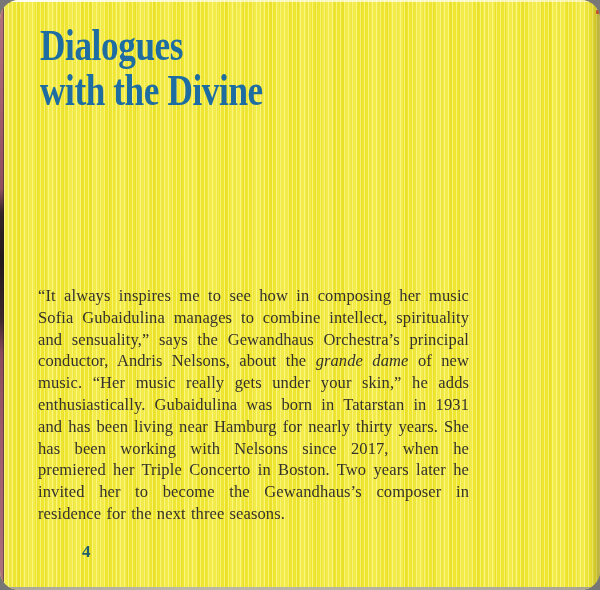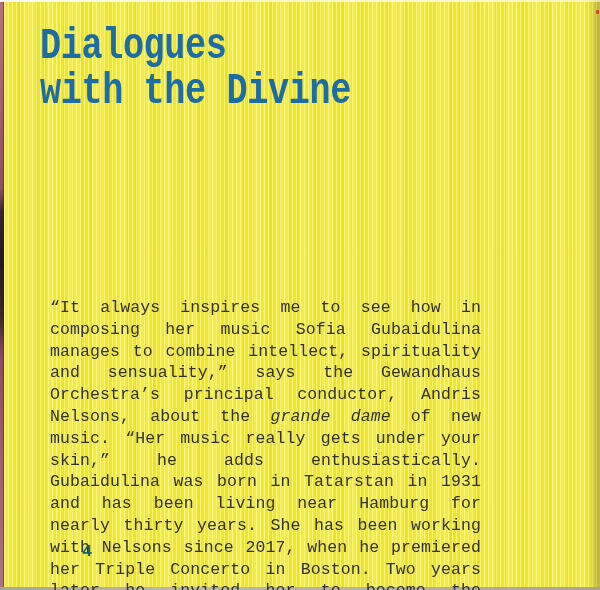--- a/index.html
+++ b/index.html
@@ -12,21 +12,22 @@
     background-image:
       repeating-linear-gradient(90deg,
         rgba(255,255,170,0.55) 0px, rgba(255,255,170,0.55) 1px,
         rgba(0,0,0,0) 1px, rgba(0,0,0,0) 4px),
       repeating-linear-gradient(90deg,
         rgba(210,196,0,0.16) 0px, rgba(210,196,0,0.16) 2px,
         rgba(0,0,0,0) 2px, rgba(0,0,0,0) 9px),
       repeating-linear-gradient(90deg,
         rgba(255,255,255,0.10) 0px, rgba(255,255,255,0.10) 12px,
         rgba(214,203,18,0.12) 12px, rgba(214,203,18,0.12) 23px);
-    font-family: Liberation Mono, monospace;
+    font-family: Liberation Serif, serif;
+    border-radius: 19px;
   }
 
   
   .left-strip {
     position: absolute; left: 0; top: 0; width: 4px; height: 590px;
     background: linear-gradient(180deg,
       #b3747f 0%, #a25f6d 18%, #8e505f 32%,
       #35252a 36%, #231a1c 44%, #3d282d 54%,
       #8a4c5c 60%, #9d5c6b 74%, #a66774 88%, #ad7580 100%);
     box-shadow: inset -1px 0 0 rgba(40,25,25,0.45);
@@ -63,21 +64,21 @@
     line-height: 44.5px;
     letter-spacing: -0.5px;
     transform: scaleX(0.80);
     transform-origin: 0 0;
     white-space: nowrap;
   }
 
   
   .body-text {
     position: absolute; left: 38px; top: 285px; width: 431px;
-    margin: 12px;
+    margin: 0;
     color: #34322a;
     font-size: 16.5px;
     line-height: 21.8px;
     letter-spacing: 0.1px;
     word-spacing: 1px;
     text-align: justify;
   }
   .body-text em { font-style: italic; }
 
   

